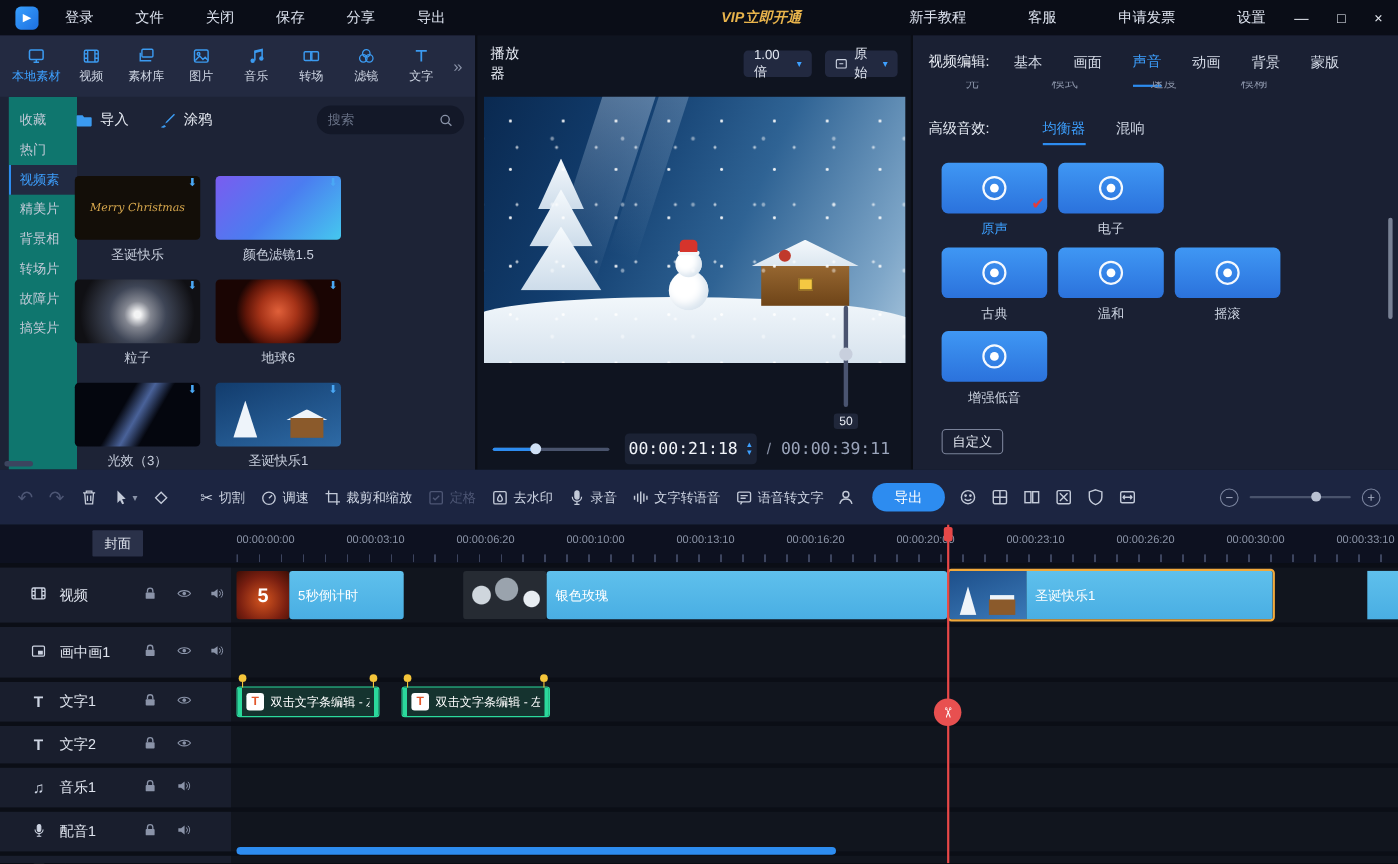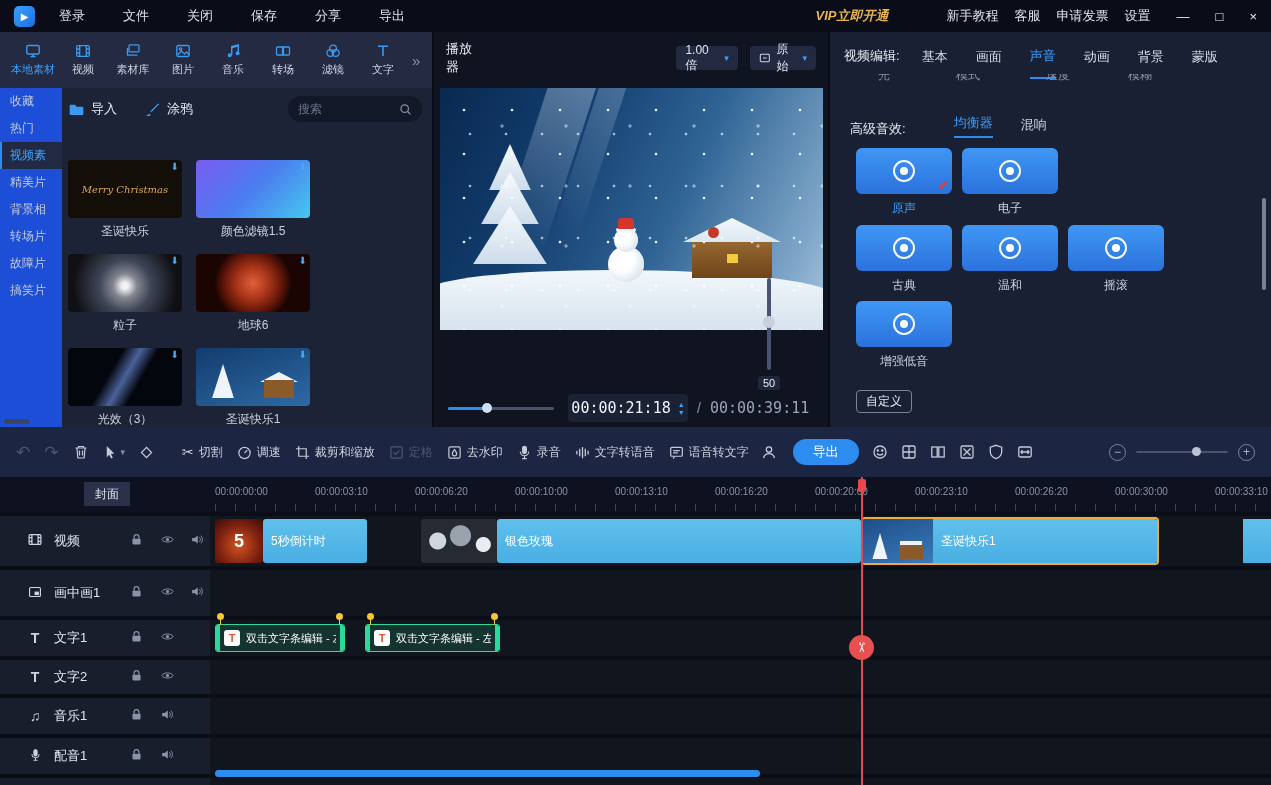--- a/index.html
+++ b/index.html
@@ -4,32 +4,32 @@
 <style>
 *{margin:0;padding:0;box-sizing:border-box}
 html,body{background:#07090f}
 #app{position:relative;width:1271px;height:785px;background:#10141f;font-family:"Liberation Sans","DejaVu Sans",sans-serif;color:#dfe4ee;overflow:hidden;font-size:13px}
 
 .titlebar{position:absolute;left:0;top:0;width:100%;height:32px;background:#0a0d17;display:flex;align-items:center;padding:0 14px;z-index:20}
 .logo{width:21px;height:21px;border-radius:5px;background:linear-gradient(135deg,#38a0ff,#1d6fe0);display:flex;align-items:center;justify-content:center;color:#fff;font-size:10px;margin-right:24px}
 .menu-item{color:#dde3ef;font-size:13px;margin-right:38px;white-space:nowrap}
 .tb-right{margin-left:auto;display:flex;align-items:center}
 .vip{color:#e9b44c;font-size:13px;font-weight:bold;font-style:italic;margin-right:42px;white-space:nowrap}
-.tb-right .menu-item{margin-right:0;margin-left:16px}
+.tb-right .menu-item{margin-right:0;margin-left:56px}
 .winbtn{color:#e6eaf2;font-size:13px;margin-left:26px}
 
 .left-panel{position:absolute;left:0;top:32px;width:432px;height:395px;background:#232a41;overflow:hidden}
 .mod-tabs{position:absolute;left:0;top:0;width:100%;height:56px;display:flex;align-items:center;padding-left:8px}
 .mod-tab{width:50px;display:flex;flex-direction:column;align-items:center;gap:3px}
 .mod-tab .tabic{color:#3b9af0}
 .mod-tab span{font-size:11px;color:#cdd4e2;white-space:nowrap}
 .mod-tab.active span{color:#3da0ff}
 .mod-more{color:#8a93a8;font-size:15px;margin-left:4px}
 .panel-body{position:absolute;left:0;top:56px;right:0;bottom:0;background:#1d2336;overflow:hidden}
-.cat-list{position:absolute;left:0;top:0;width:62px;bottom:0;background:#1d4ed8;}
+.cat-list{position:absolute;left:8px;top:0;width:62px;bottom:0;background:#0f766e;padding-top:8px}
 .cat-item{height:27px;line-height:27px;padding-left:10px;font-size:12px;color:#c3cad8;white-space:nowrap;overflow:hidden}
 .cat-item.active{color:#3da0ff;background:#212a42;box-shadow:inset 2px 0 0 #2d8cf0}
 .lp-content{position:absolute;left:62px;top:0;right:0;bottom:0}
 .act-row{position:absolute;left:6px;top:6px;right:10px;height:30px;display:flex;align-items:center}
 .act-btn{display:flex;align-items:center;gap:6px;color:#e6eaf2;font-size:13px;margin-right:28px}
 .act-btn .tabic{color:#3b9af0}
 .search-box{margin-left:auto;width:134px;height:26px;background:#131828;border-radius:13px;display:flex;align-items:center;padding:0 10px;gap:6px}
 .search-box input{flex:1;min-width:0;background:transparent;border:none;outline:none;color:#cdd4e2;font-size:12px;font-family:inherit}
 .search-box input::placeholder{color:#6a7388}
 .thumb{position:absolute;width:114px}
@@ -84,21 +84,21 @@
 .cic{margin-right:16px;color:#d6dbe8}
 .ctrl-right{margin-left:auto;display:flex;align-items:center;gap:15px;color:#c6cddc}
 
 .edit-panel{position:absolute;left:830px;top:32px;width:441px;height:395px;background:#1a2033;overflow:hidden}
 .ep-header{position:absolute;left:0;top:0;right:0;height:48px;display:flex;align-items:center;padding-left:14px}
 .ep-title{font-size:13px;color:#e8ecf4;margin-right:22px}
 .ep-tab{font-size:13px;color:#d6dce8;margin-right:28px;padding:14px 0 12px 0}
 .ep-tab.active{color:#3da0ff;border-bottom:2px solid #2d8cf0}
 .clip-cut{position:absolute;top:42px;height:10px;overflow:hidden;width:56px;text-align:center;color:#8a93a8;font-size:12px}
 .clip-cut span{display:block;margin-top:-7px}
-.sec-row{position:absolute;left:0;top:76px;right:0;height:30px;display:flex;align-items:flex-end;padding-left:20px}
+.sec-row{position:absolute;left:0;top:76px;right:0;height:30px;display:flex;align-items:flex-start;padding-left:14px}
 .sec-title{font-size:13px;color:#e4e9f2;margin-right:0}
 .sub-tab{font-size:13px;color:#cdd4e2;padding-bottom:4px}
 .sub-tab.active{color:#3da0ff;border-bottom:2px solid #2d8cf0}
 .fx-item{position:absolute;width:96px;text-align:center}
 .fx-btn{position:relative;width:96px;height:46px;border-radius:6px;background:linear-gradient(180deg,#3f97f4,#2b72dc)}
 .fx-knob{position:absolute;left:50%;top:50%;transform:translate(-50%,-50%);width:22px;height:22px;border-radius:50%;border:2px solid rgba(255,255,255,.95);display:flex;align-items:center;justify-content:center}
 .fx-knob::after{content:'';width:8px;height:8px;border-radius:50%;background:#fff}
 .fx-label{margin-top:6px;font-size:12px;color:#cdd4e2;white-space:nowrap}
 .fx-item.selected .fx-label{color:#3da0ff}
 .fx-check{position:absolute;right:2px;bottom:0;color:#e23b3b;font-size:15px;font-weight:bold}

